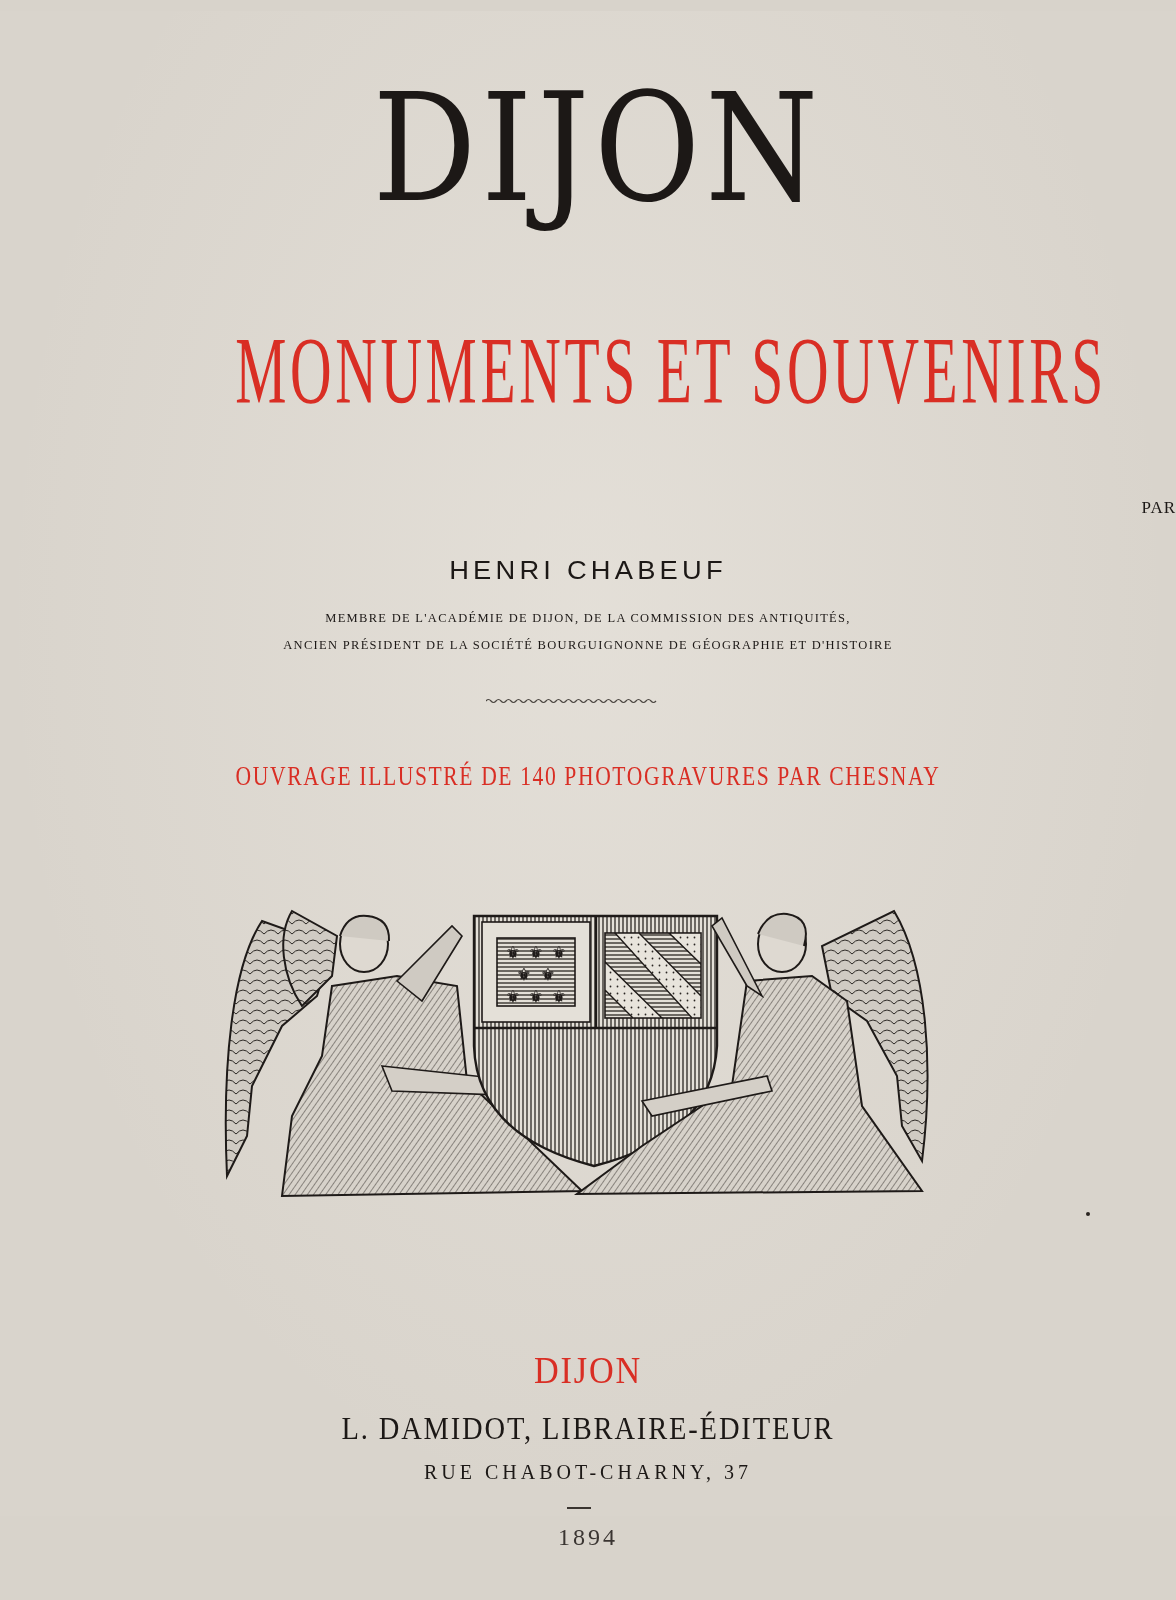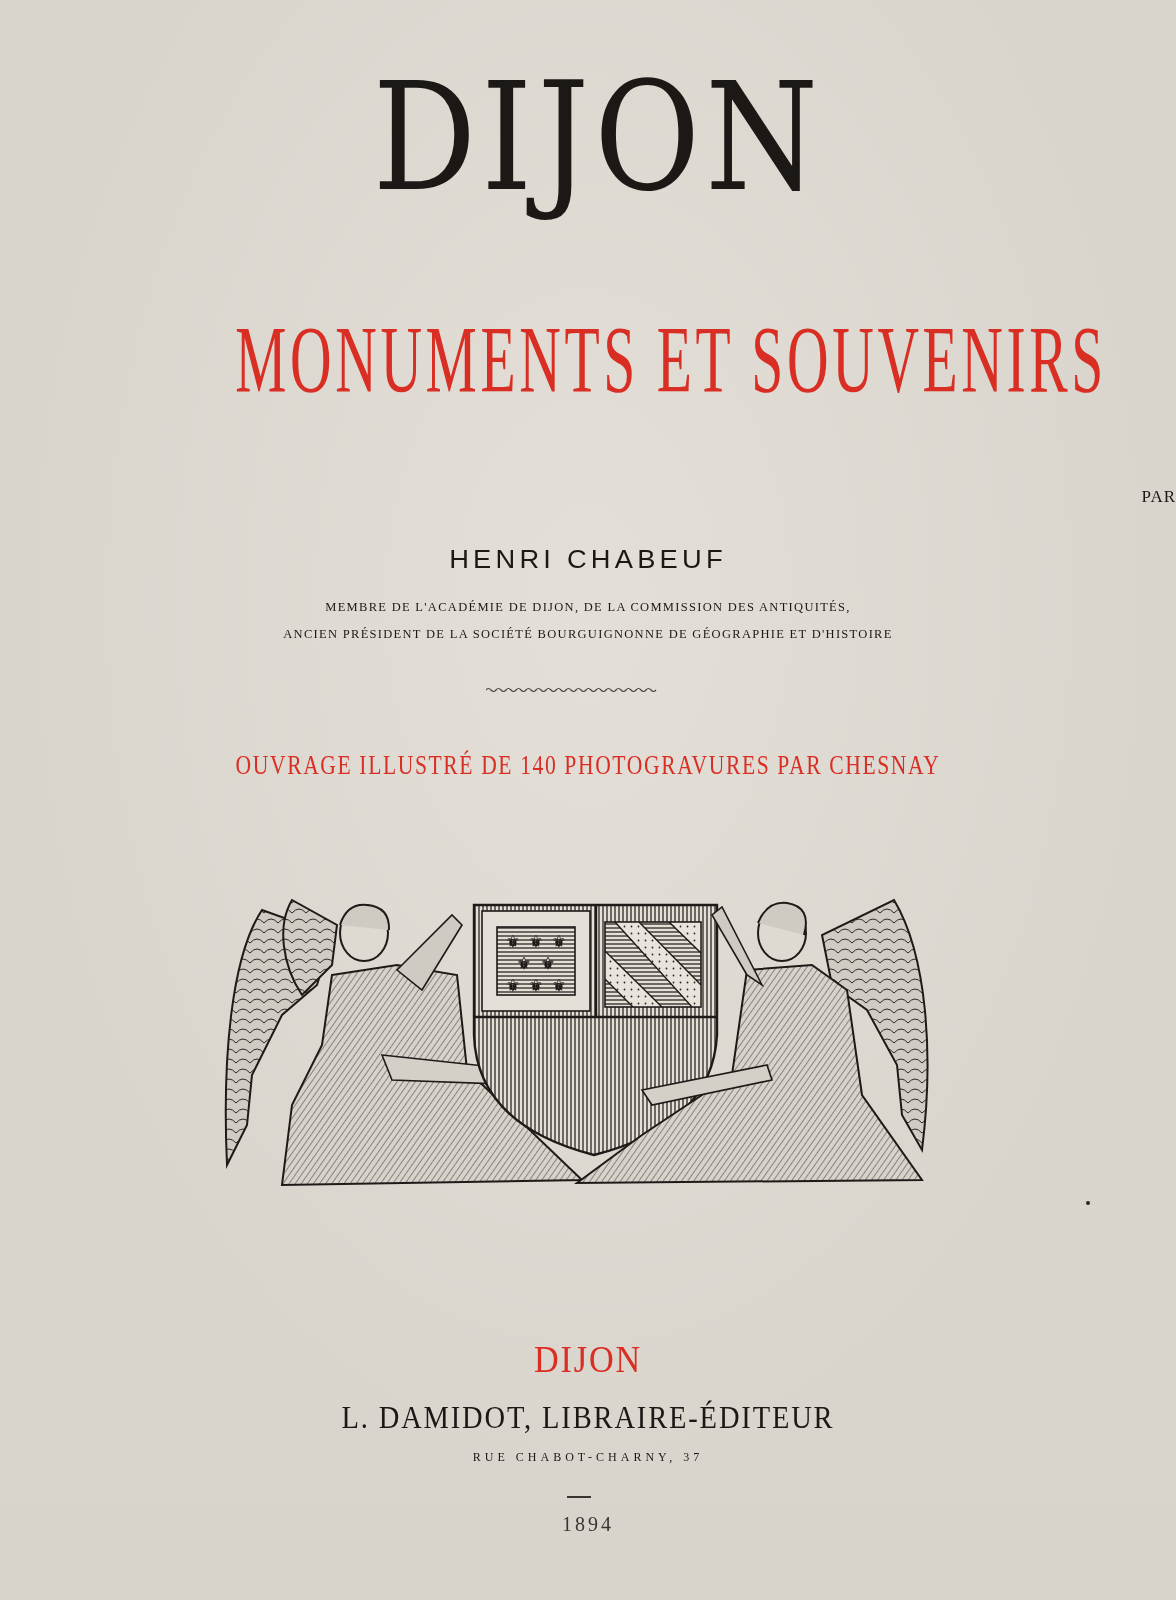--- a/index.html
+++ b/index.html
@@ -9,21 +9,21 @@
     body {
       width: 1176px;
       height: 1600px;
       background: #d8d3cb;
       overflow: hidden;
       position: relative;
       font-family: "Liberation Serif", "DejaVu Serif", serif;
     }
     .page {
       position: absolute;
-      left: 0; top: 0;
+      left: 0; top: 11px;
       width: 1176px; height: 1505px;
       background:
         radial-gradient(ellipse at 50% 40%, rgba(236,232,225,0.55) 0%, rgba(216,211,203,0) 70%),
         #d9d4cc;
     }
     .line {
       position: absolute;
       left: 0;
       width: 1176px;
       text-align: center;
@@ -102,34 +102,34 @@
       transform: scaleX(0.90);
     }
     #publisher {
       top: 1400px;
       font-size: 31px;
       letter-spacing: 2px;
       transform: scaleX(0.92);
     }
     #address {
       top: 1450px;
-      font-size: 12px;
+      font-size: 20px;
       letter-spacing: 4px;
     }
     #dash {
       position: absolute;
       top: 1496px;
       left: 567px;
       width: 24px;
       height: 2px;
       background: #3a3530;
     }
     #year {
       top: 1513px;
-      font-size: 20px;
+      font-size: 24px;
       letter-spacing: 3px;
       color: #3a3532;
     }
     #speck {
       position: absolute;
       left: 1086px;
       top: 1201px;
       width: 4px;
       height: 4px;
       border-radius: 2px;

